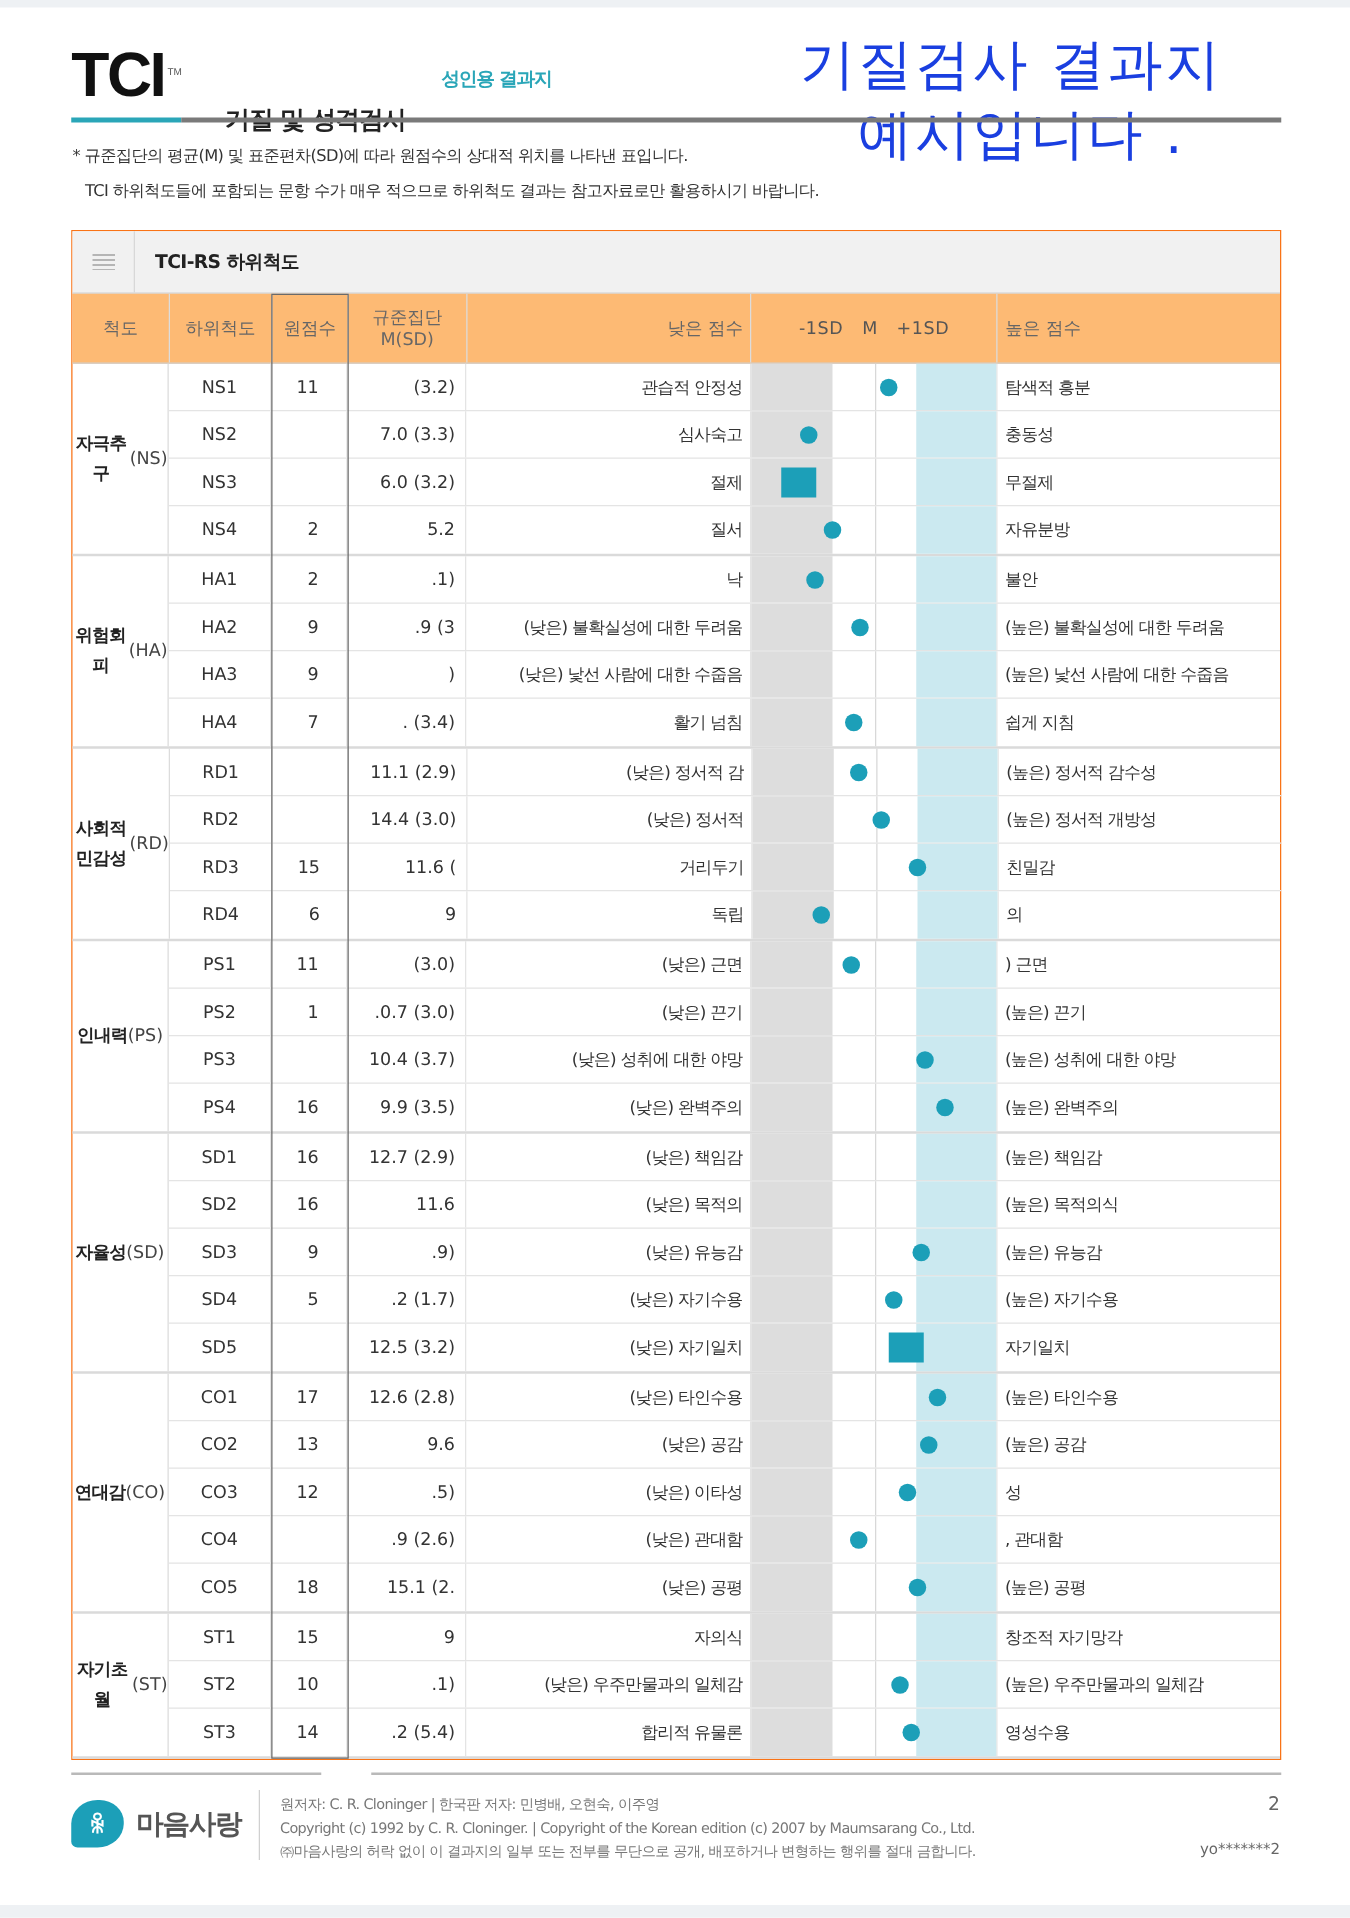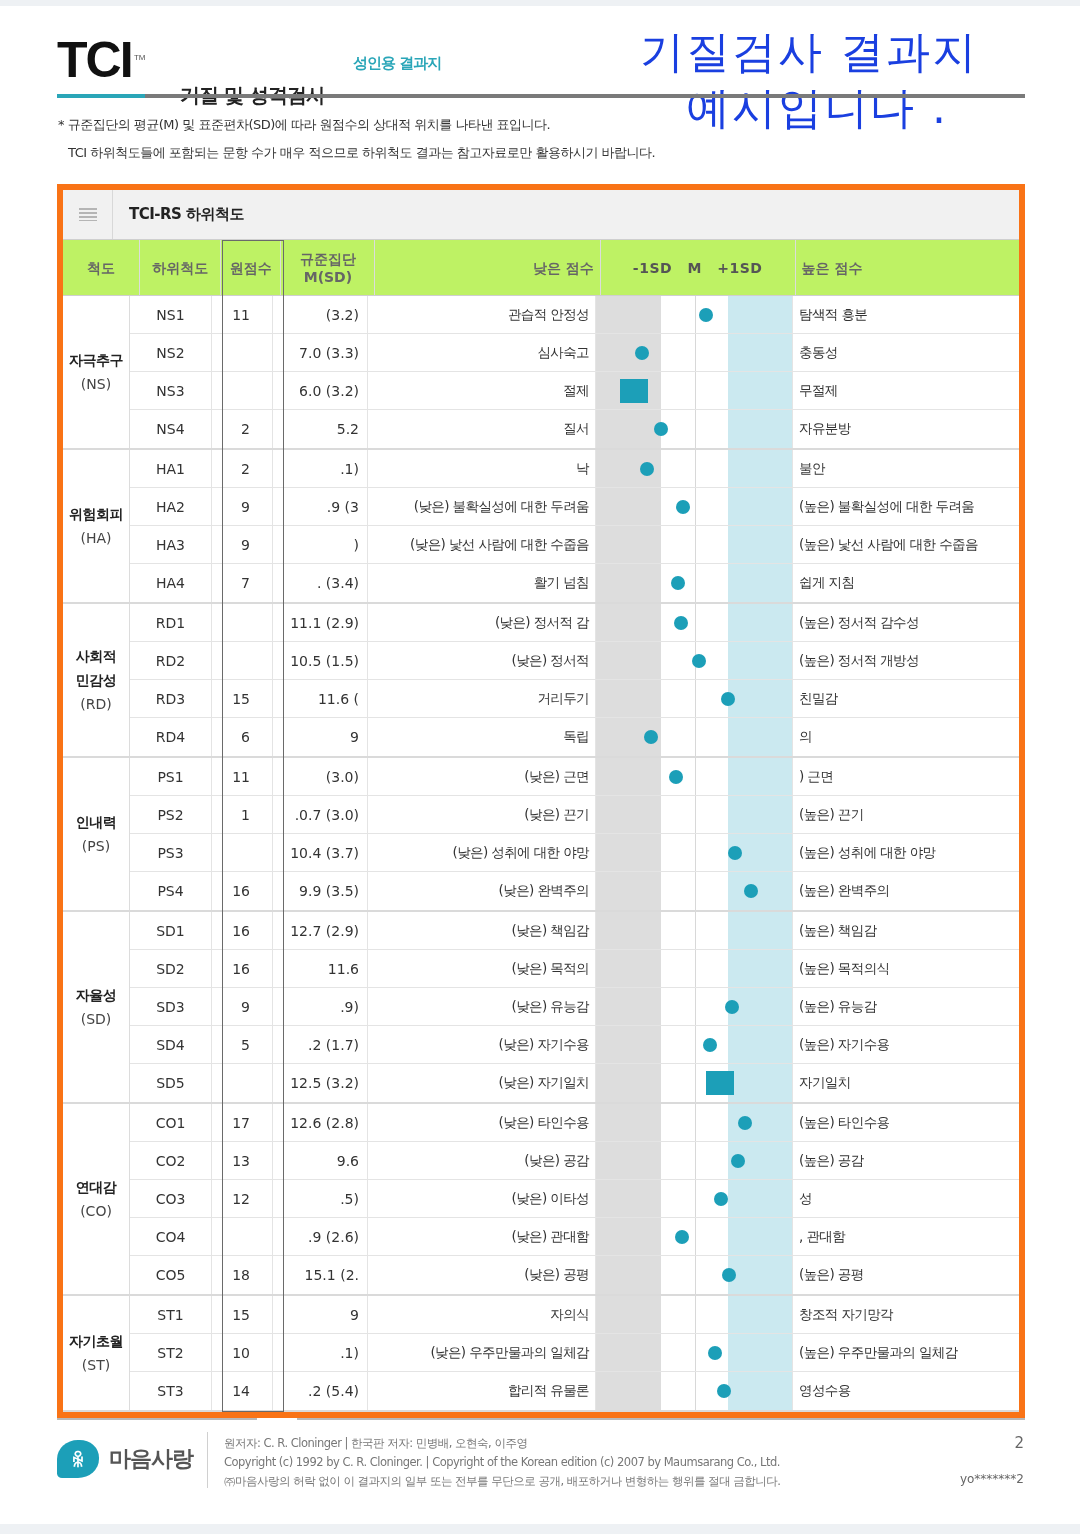--- a/index.html
+++ b/index.html
@@ -16,41 +16,41 @@
   .watermark .l1 { display: block; text-align: left; padding-left: 0; }
   .watermark .l2 { display: block; text-align: left; padding-left: 46px; }
   .rule { position: absolute; top: 88px; height: 4px; }
   .rule.accent { left: 57px; width: 88px; background: #2aa6b8; }
   .rule.dark { left: 145px; width: 880px; background: #7a7a7a; }
   .note { position: absolute; left: 58px; font-size: 13px; color: #333; letter-spacing: -0.5px; }
   .note.n1 { top: 110px; }
   .note.n2 { top: 138px; left: 68px; }
 
   
-  .table-wrap { position: absolute; left: 57px; top: 178px; width: 968px; border: 6px solid #f97316; }
+  .table-wrap { position: absolute; left: 57px; top: 178px; width: 968px; border: 1px solid #f97316; }
   .section-head { height: 50px; background: #f1f1f1; border-bottom: 1px solid #cfcfcf; position: relative; }
   .section-head .menu { position: absolute; left: 0; top: 0; width: 50px; height: 49px; border-right: 1px solid #d8d8d8; display: flex; align-items: center; justify-content: center; }
   .section-head .menu i { display: block; width: 18px; height: 13px; background: repeating-linear-gradient(#b5b5b5 0 2px, transparent 2px 4px); }
   .section-head .label { position: absolute; left: 66px; top: 15px; font-size: 15px; font-weight: 700; color: #222; letter-spacing: -0.5px; }
 
   .grid { position: relative; }
-  .col-head { display: flex; height: 56px; background: #bef264; border-bottom: 1px solid #cfcfcf; font-size: 14px; color: #666; font-weight: bold; }
+  .col-head { display: flex; height: 56px; background: #fdba74; border-bottom: 1px solid #cfcfcf; font-size: 14px; color: #666; }
   .col-head > div { display: flex; align-items: center; justify-content: center; border-right: 1px solid #dcdcdc; text-align: center; line-height: 18px; }
   .c-scale { width: 78px; }
   .c-sub { width: 82px; }
   .c-raw { width: 61px; }
   .c-norm { width: 95px; }
   .c-low { width: 228px; justify-content: flex-end !important; padding-right: 6px; }
   .c-chart { width: 197px; }
   .c-high { width: 226px; justify-content: flex-start !important; padding-left: 6px; border-right: none !important; }
   .col-head .c-low { justify-content: flex-end; }
   .col-head .c-chart { letter-spacing: 0.5px; word-spacing: 10px; color: #555; }
 
   .group { display: flex; border-bottom: 2px solid #dadada; }
-  .group-label { width: 78px; border-right: 1px solid #dcdcdc; display: flex; flex-direction: column; align-items: center; justify-content: center; font-size: 14px; line-height: 24px; }
+  .group-label { width: 78px; border-right: 1px solid #dcdcdc; display: flex; align-items: center; justify-content: center; font-size: 14px; line-height: 24px; }
   .group-label .ko { font-weight: 700; color: #222; letter-spacing: -0.5px; text-align: center; }
   .group-label .en { color: #444; }
   .rows { flex: 1; }
   .row { display: flex; height: 38px; border-bottom: 1px solid #e4e4e4; font-size: 14px; color: #333; }
   .row:last-child { border-bottom: none; }
   .row > div { display: flex; align-items: center; border-right: 1px solid #e4e4e4; }
   .row .c-sub { justify-content: center; width: 82px; }
   .row .c-raw { justify-content: flex-end; padding-right: 22px; width: 61px; }
   .row .c-norm { justify-content: flex-end; padding-right: 8px; width: 95px; }
   .row .c-low { justify-content: flex-end; padding-right: 6px; letter-spacing: -0.6px; font-size: 13.5px; }
@@ -259,21 +259,21 @@
                   <div class="band-low"></div>
                   <div class="band-mid"></div>
                   <div class="band-high"></div>
                   <div class="dot" style="left: 85px;"></div>
                 </div>
                 <div class="c-high">(높은) 정서적 감수성</div>
               </div>
               <div class="row">
                 <div class="c-sub">RD2</div>
                 <div class="c-raw"></div>
-                <div class="c-norm">10.5 (1.5)</div>
+                <div class="c-norm">14.4 (3.0)</div>
                 <div class="c-low">(낮은) 정서적</div>
                 <div class="c-chart">
                   <div class="band-low"></div>
                   <div class="band-mid"></div>
                   <div class="band-high"></div>
                   <div class="dot" style="left: 103px;"></div>
                 </div>
                 <div class="c-high">(높은) 정서적 개방성</div>
               </div>
               <div class="row">

